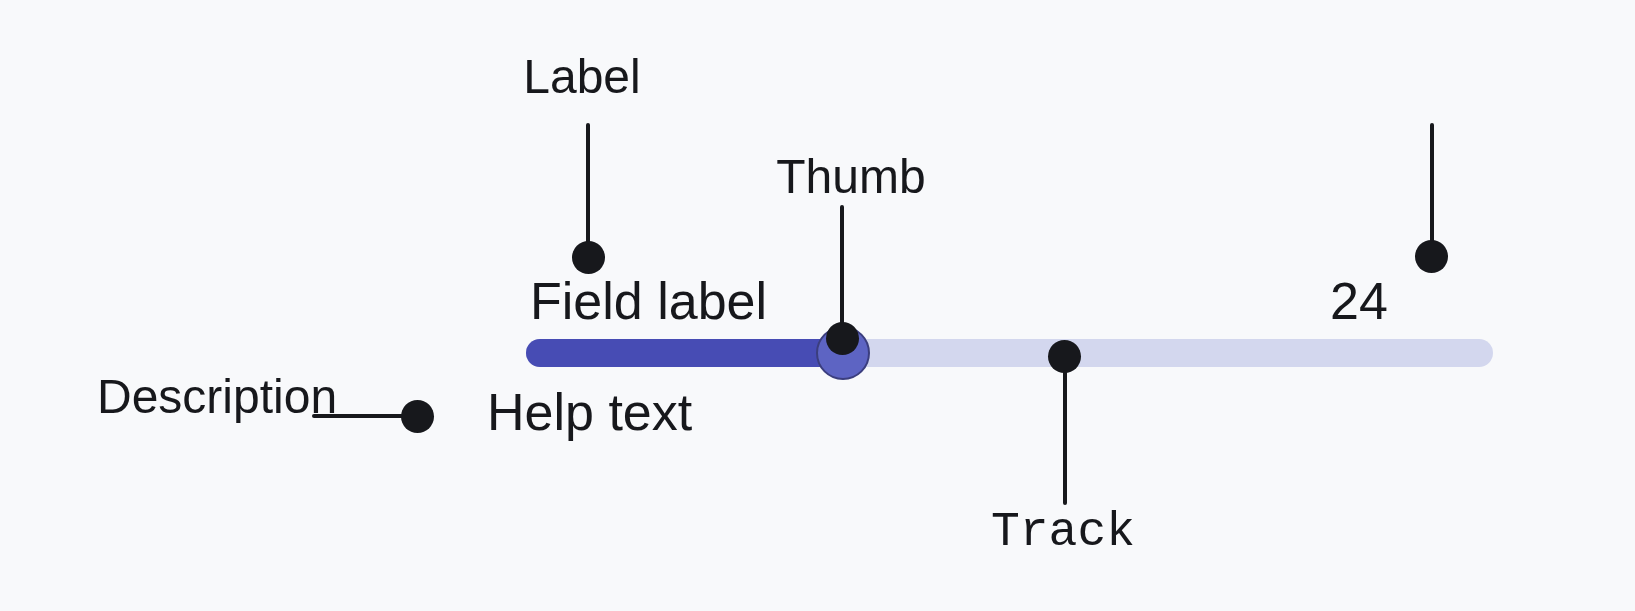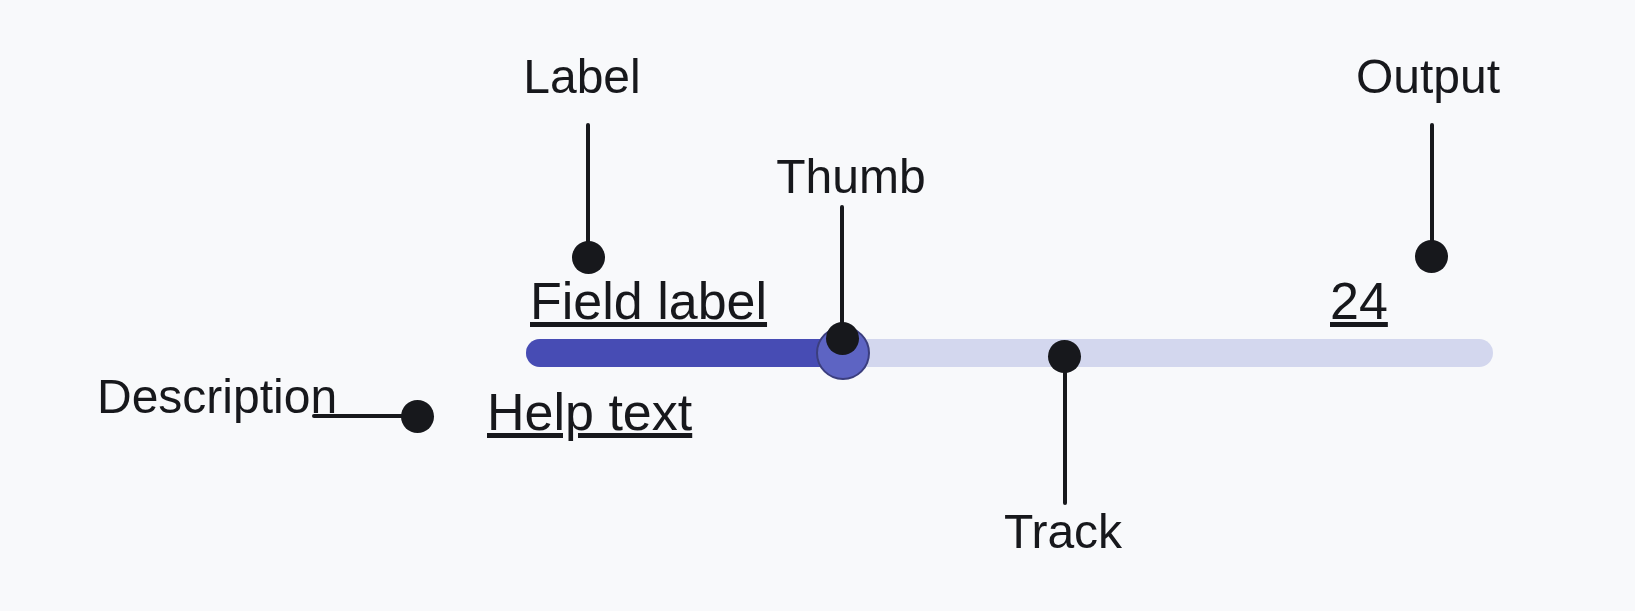--- a/index.html
+++ b/index.html
@@ -7,21 +7,21 @@
     width: 1635px; height: 611px; overflow: hidden;
     background: var(--color-background, #F8F9FB);
     font-family: "Liberation Sans", "DejaVu Sans", sans-serif;
     color: var(--color-ink, #17181C);
   }
   .canvas { position: relative; width: 1635px; height: 611px; }
 
   
   .component-text {
     position: absolute; font-size: 52px; line-height: 52px;
-    color: var(--color-ink); white-space: nowrap; text-decoration: underline;
+    color: var(--color-ink); white-space: nowrap;
   }
   .field-label { left: 530px; top: 275px; }
   .help-text   { left: 447px; top: 386px; margin-left: 40px; }
   .output-value{ left: 1330px; top: 275px; width: 200px; }
 
   .track {
     position: absolute; left: 526px; top: 339px;
     width: 967px; height: 28px; border-radius: 14px;
     background: var(--color-track, #D3D7EE);
   }
@@ -64,21 +64,21 @@
   .co-thumb-text  { left: 751px;  top: 158px; width: 200px; text-align: center; }
   .co-thumb-line  { left: 840px;  top: 205px; height: 130px; }
   .co-thumb-dot   { left: 826px;  top: 322px; }
 
   .co-output-text { left: 1328px; top: 58px;  width: 200px; text-align: center; }
   .co-output-line { left: 1430px; top: 123px; height: 122px; }
   .co-output-dot  { left: 1415px; top: 240px; }
 
   .co-track-dot   { left: 1048px; top: 340px; }
   .co-track-line  { left: 1063px; top: 370px; height: 135px; }
-  .co-track-text  { left: 963px;  top: 513px; width: 200px; text-align: center; }
+  .co-track-text  { left: 963px;  top: 513px; width: 200px; text-align: center; font-family: Liberation Mono, monospace; }
 
   .co-desc-text   { left: 97px;   top: 378px; width: 200px; text-align: center; }
   .co-desc-line   { left: 312px;  top: 414px; width: 92px; }
   .co-desc-dot    { left: 401px;  top: 400px; }
 </style>
 </head>
 <body>
 
 <div class="canvas">
 
@@ -94,21 +94,20 @@
   <div class="component-text help-text">Help text</div>
 
   <div class="callout-text co-label-text">Label</div>
   <div class="callout-line-v co-label-line"></div>
   <div class="callout-dot co-label-dot"></div>
 
   <div class="callout-text co-thumb-text">Thumb</div>
   <div class="callout-line-v co-thumb-line"></div>
   <div class="callout-dot co-thumb-dot"></div>
 
-  <div class="callout-text co-output-text">Output</div>
   <div class="callout-line-v co-output-line"></div>
   <div class="callout-dot co-output-dot"></div>
 
   <div class="callout-dot co-track-dot"></div>
   <div class="callout-line-v co-track-line"></div>
   <div class="callout-text co-track-text">Track</div>
 
   <div class="callout-text co-desc-text">Description</div>
   <div class="callout-line-h co-desc-line"></div>
   <div class="callout-dot co-desc-dot"></div>

